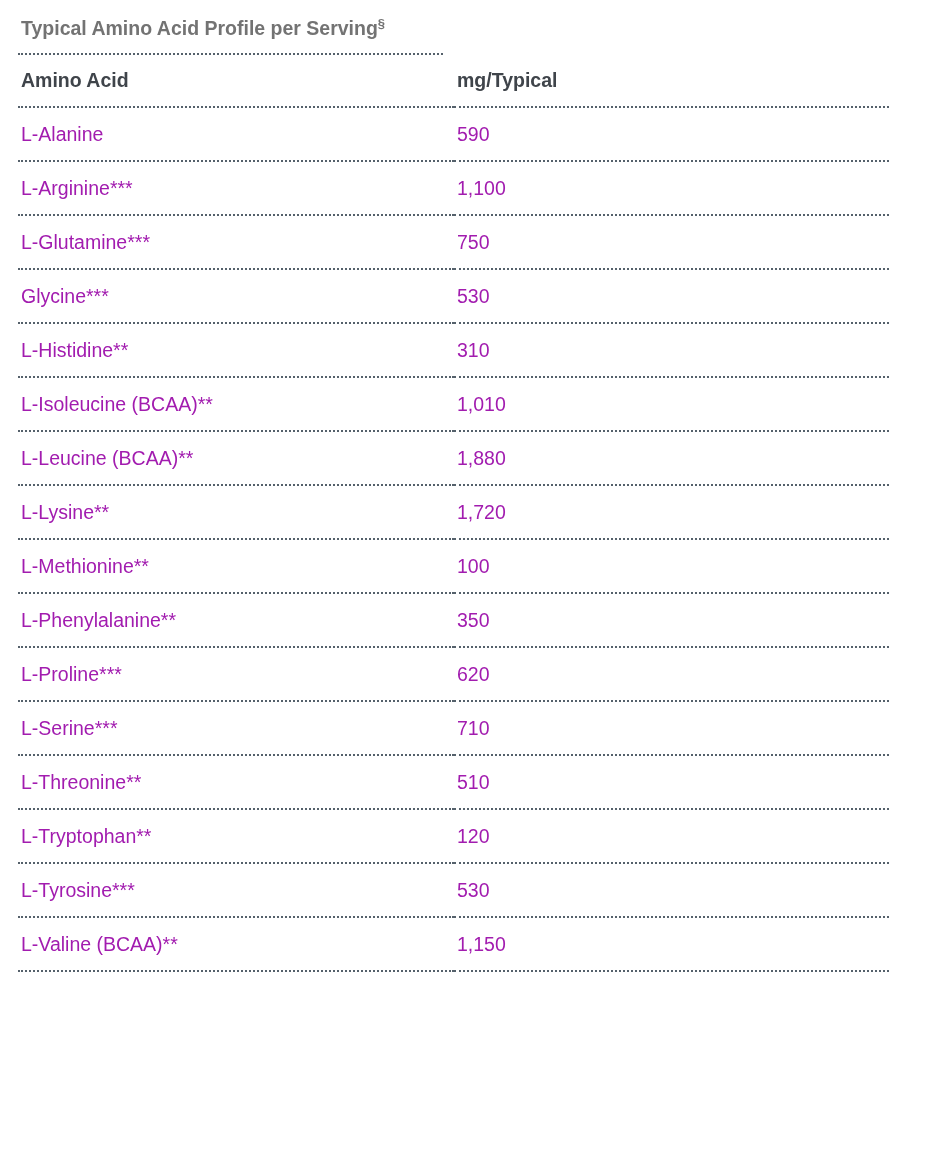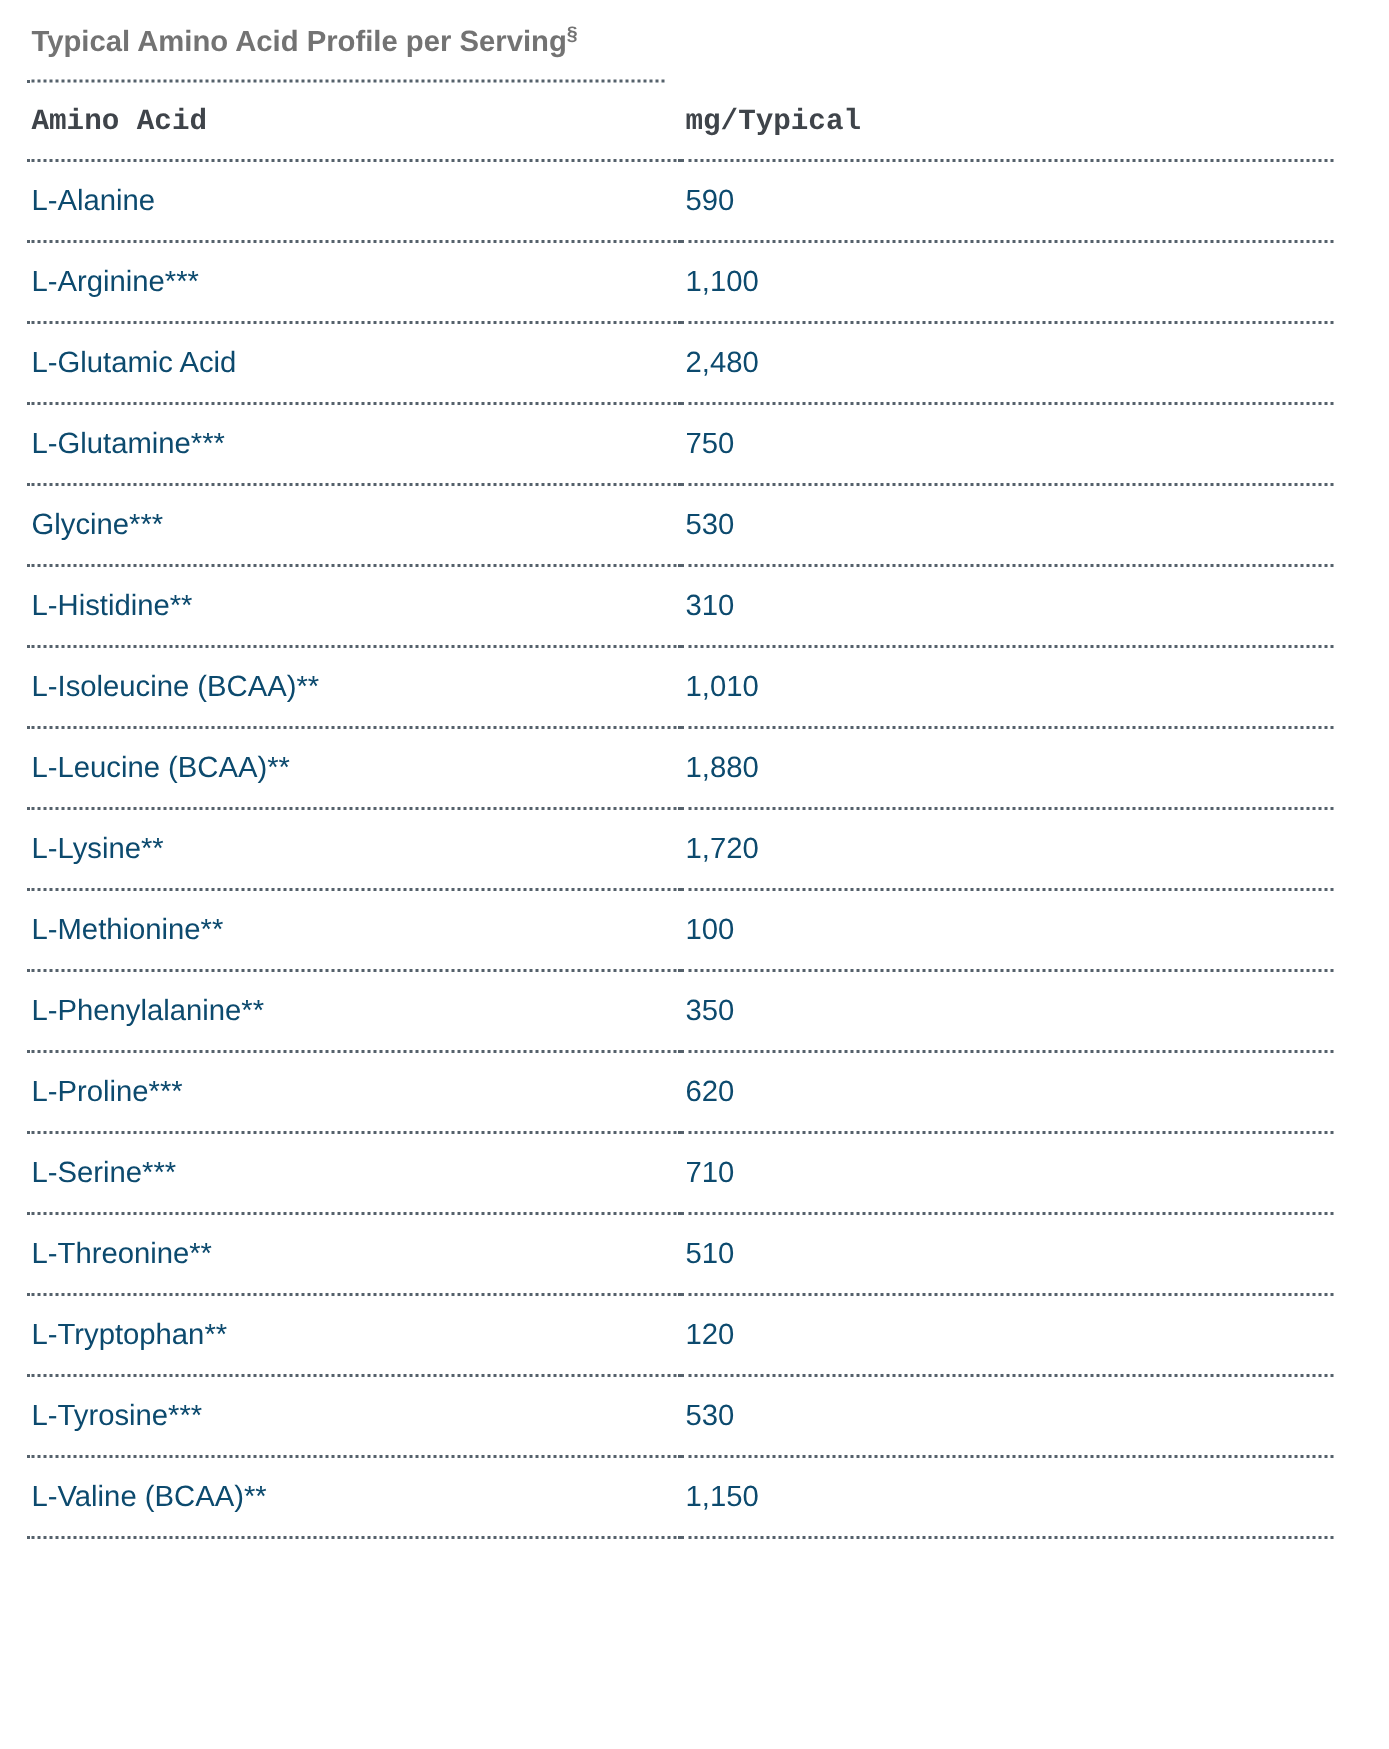--- a/index.html
+++ b/index.html
@@ -40,28 +40,27 @@
   }
   table.amino-table col.c1 { width: 436px; }
   table.amino-table th {
     height: 51px;
     text-align: left;
     vertical-align: middle;
     font-weight: 700;
     color: #3f444a;
     padding: 0 0 0 3px;
     border-bottom: 2px dotted #55616b;
-    font-family: Liberation Mono, monospace;
   }
   table.amino-table td {
     height: 52px;
     text-align: left;
     vertical-align: middle;
     font-weight: 400;
-    color: #0c4a6e;
+    color: #a21caf;
     padding: 0 0 0 3px;
     border-bottom: 2px dotted #55616b;
     white-space: nowrap;
     overflow: hidden;
   }
 </style>
 </head>
 <body>
 
 <div class="wrap">
@@ -80,24 +79,20 @@
       </tr>
     </thead>
     <tbody>
       <tr>
         <td>L-Alanine</td>
         <td>590</td>
       </tr>
       <tr>
         <td>L-Arginine***</td>
         <td>1,100</td>
-      </tr>
-      <tr>
-        <td>L-Glutamic Acid</td>
-        <td>2,480</td>
       </tr>
       <tr>
         <td>L-Glutamine***</td>
         <td>750</td>
       </tr>
       <tr>
         <td>Glycine***</td>
         <td>530</td>
       </tr>
       <tr>

